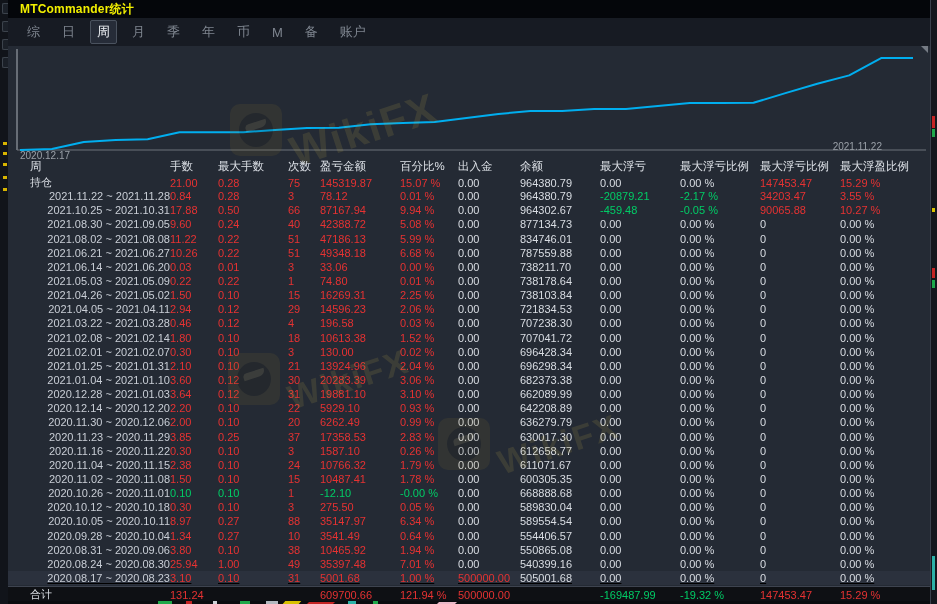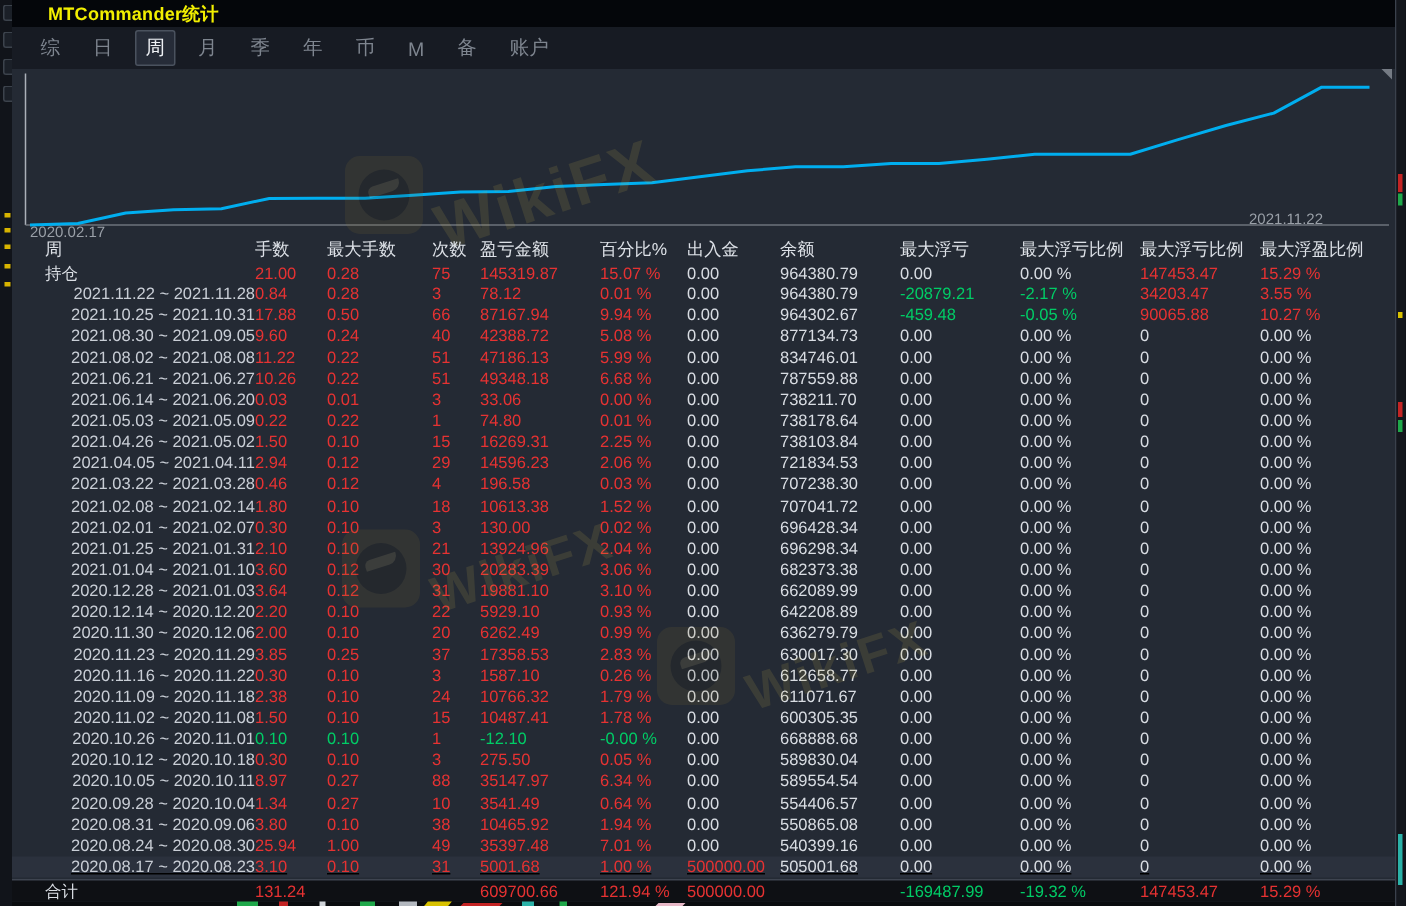--- a/index.html
+++ b/index.html
@@ -12,21 +12,21 @@
   .left-strip .btn-frag { position:absolute; left:2px; width:6px; height:11px;
     border:1px solid #3c434c; border-right:none; border-radius:2px 0 0 2px; background:#1b2028; }
   .left-strip .ymark { position:absolute; left:3px; width:4px; height:3px; background:#d8b400; }
   .right-strip { position:absolute; right:0; top:0; width:6px; height:604px; background:#14171d; }
   .right-strip .frag { position:absolute; }
 
   
   .app { position:absolute; left:8px; top:0; width:923px; height:604px;
     background:#242a34; border-right:1px solid #3a414c; }
   .titlebar { position:absolute; left:0; top:0; width:100%; height:18px; background:#04060a;
-    display:flex; align-items:center; justify-content:space-between; padding:0 24px; }
+    display:flex; align-items:center; justify-content:space-between; padding:0 12px; }
   .title { color:#f2ef00; font-size:12px; font-weight:bold; letter-spacing:.2px; }
   .brand { color:#a9c6ea; font-size:12px; }
   .menubar { position:absolute; left:0; top:18px; width:100%; height:28px; background:#171b23;
     display:flex; align-items:center; gap:8px; padding-left:12px; }
   .menu-item { color:#7e858f; font-size:13px; padding:2px 6px; border:1px solid transparent; cursor:default; }
   .menu-item.sel { color:#eef1f5; background:#262c38; border:1px solid #4a525e; border-radius:2px; }
 
   .chart { position:absolute; left:0; top:46px; width:100%; height:112px; background:#242a34; }
   .chart svg { position:absolute; left:0; top:0; }
   .axis-label { position:absolute; font-size:10px; color:#9aa0a8;margin-top:44px; }
@@ -97,21 +97,21 @@
         <span class="menu-item">备</span>
         <span class="menu-item">账户</span>
       </div>
 
     <div class="chart">
       <svg id="chartsvg" width="923" height="112" viewBox="0 0 923 112">
         <line x1="9" y1="3" x2="9" y2="104" stroke="#aab0b8" stroke-width="1"></line>
         <line x1="9" y1="104" x2="918" y2="104" stroke="#6d737b" stroke-width="1"></line>
         <polyline id="curve" fill="none" stroke="#00aeef" stroke-width="2" stroke-linejoin="round" points="12.0,104.0 43.9,103.0 75.8,96.0 107.7,93.9 139.6,93.2 171.5,86.3 203.4,86.2 235.3,86.2 267.1,84.1 299.0,82.0 330.9,81.7 362.8,78.3 394.7,77.0 426.6,75.9 458.5,71.9 490.4,67.9 522.3,65.1 554.2,65.1 586.1,63.0 618.0,63.0 649.9,60.1 681.8,56.9 713.6,56.9 745.5,56.8 777.4,47.1 809.3,37.7 841.2,29.4 873.1,12.1 905.0,12.1"></polyline>
       </svg>
-      <div class="axis-label left">2020.02.17</div>
+      <div class="axis-label left">2020.12.17</div>
       <div class="axis-label right">2021.11.22</div>
       <div class="resize-tri"></div>
       <div class="wm" style="left:222px; top:58px;">
         <span class="logo">
             <span class="eye"></span>
           </span>
         <span class="wmtext">WikiFX</span>
       </div>
     </div>
 
@@ -405,21 +405,21 @@
             <span class="c-red">1587.10</span>
             <span class="c-red">0.26 %</span>
             <span class="c-white">0.00</span>
             <span class="c-white">612658.77</span>
             <span class="c-white">0.00</span>
             <span class="c-white">0.00 %</span>
             <span class="c-white">0</span>
             <span class="c-white">0.00 %</span>
           </div>
           <div class="trow">
-            <span class="c-date">2020.11.09 ~ 2020.11.18</span>
+            <span class="c-date">2020.11.04 ~ 2020.11.15</span>
             <span class="c-red">2.38</span>
             <span class="c-red">0.10</span>
             <span class="c-red">24</span>
             <span class="c-red">10766.32</span>
             <span class="c-red">1.79 %</span>
             <span class="c-white">0.00</span>
             <span class="c-white">611071.67</span>
             <span class="c-white">0.00</span>
             <span class="c-white">0.00 %</span>
             <span class="c-white">0</span>

